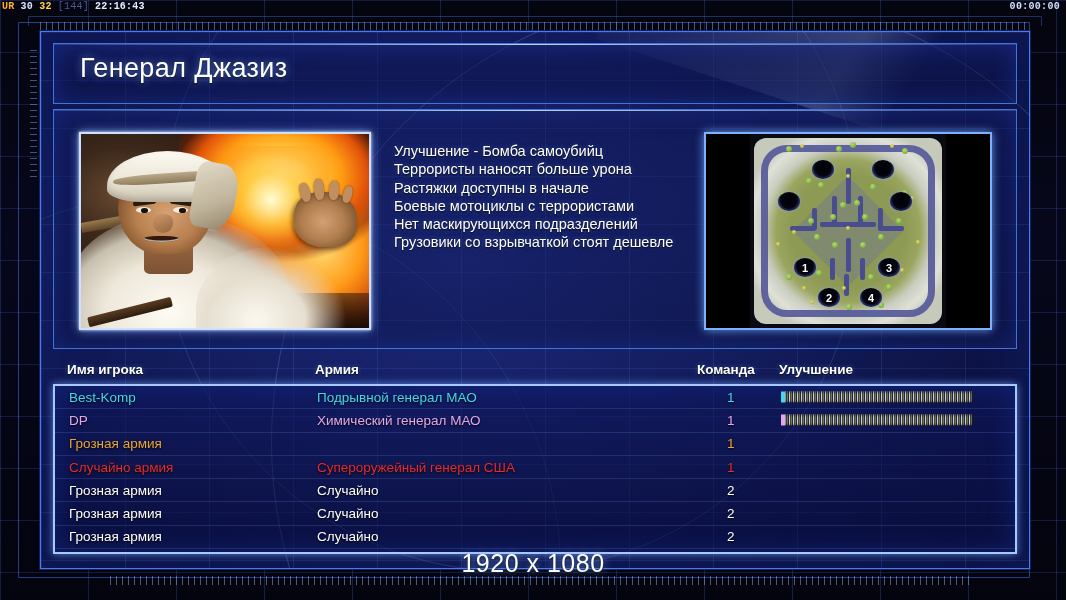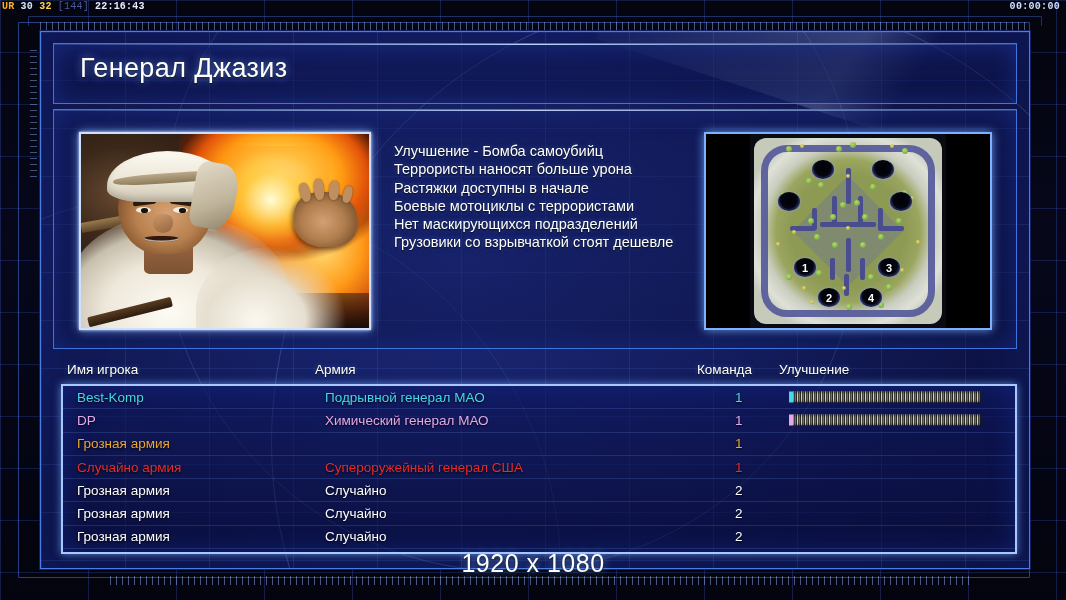--- a/index.html
+++ b/index.html
@@ -269,34 +269,34 @@
     position: absolute; width: 22px; height: 19px; border-radius: 50%;
     background: radial-gradient(ellipse at 50% 42%, #000008 0%, #05050f 52%, #3f4a9e 80%, #7e8ad8 100%);
     box-shadow: 0 0 3px rgba(140,160,255,0.8);
     color: #ffffff; font-size: 11px; font-weight: bold;
     display: flex; align-items: center; justify-content: center;
     text-shadow: 0 1px 1px #000;
   }
 
   
   .table-head {
-    position: absolute; left: 12px; top: 330px; right: 4px; height: 22px;
+    position: absolute; left: 12px; top: 330px; right: 4px; height: 22px; font-weight: bold;
   }
   .th {
     position: absolute; top: 0; font-size: 13.5px; color: #ffffff;
     text-shadow: 0 1px 2px #000, 0 0 5px rgba(90,140,240,0.55);
     white-space: nowrap;
   }
   .th-name { left: 14px; }
   .th-army { left: 262px; }
   .th-team { left: 644px; }
   .th-prog { left: 726px; }
 
   .table-panel {
-    position: absolute; left: 20px; top: 352px; right: 12px; height: 170px;
+    position: absolute; left: 12px; top: 352px; right: 12px; height: 170px;
     border: 2px solid #a8c8ff;
     box-shadow: 0 0 8px rgba(110,170,255,0.75), inset 0 0 24px rgba(20,45,150,0.5);
     background: linear-gradient(to bottom, rgba(14,22,92,0.55), rgba(8,12,58,0.5));
     overflow: hidden;
   }
   .prow {
     position: relative; height: 23.3px;
     display: flex; align-items: center;
     border-bottom: 1px solid rgba(110,150,235,0.20);
   }

